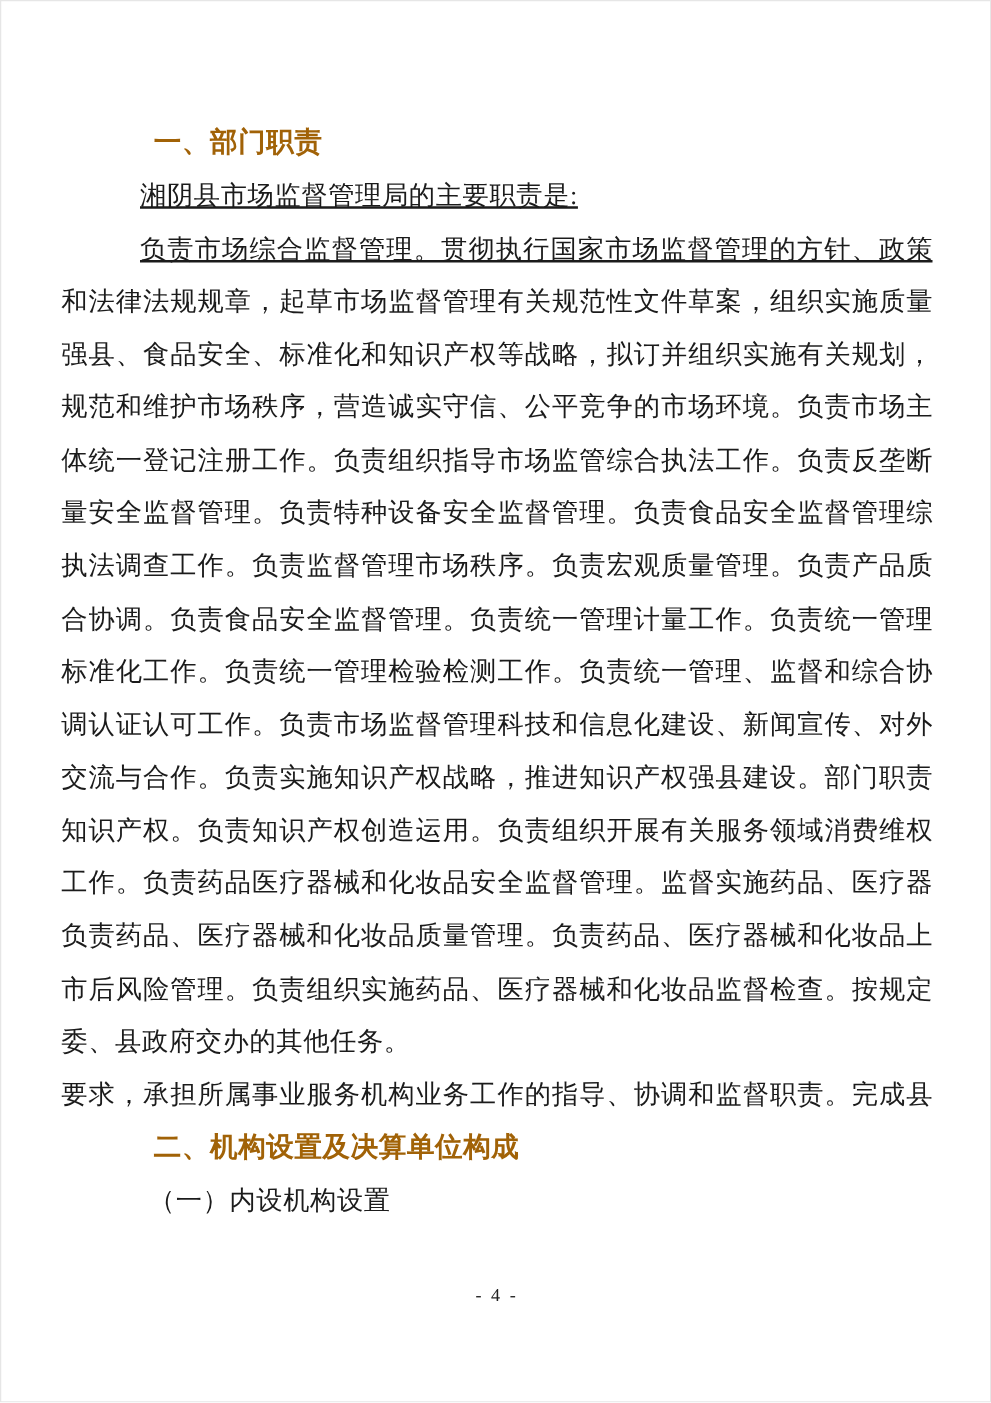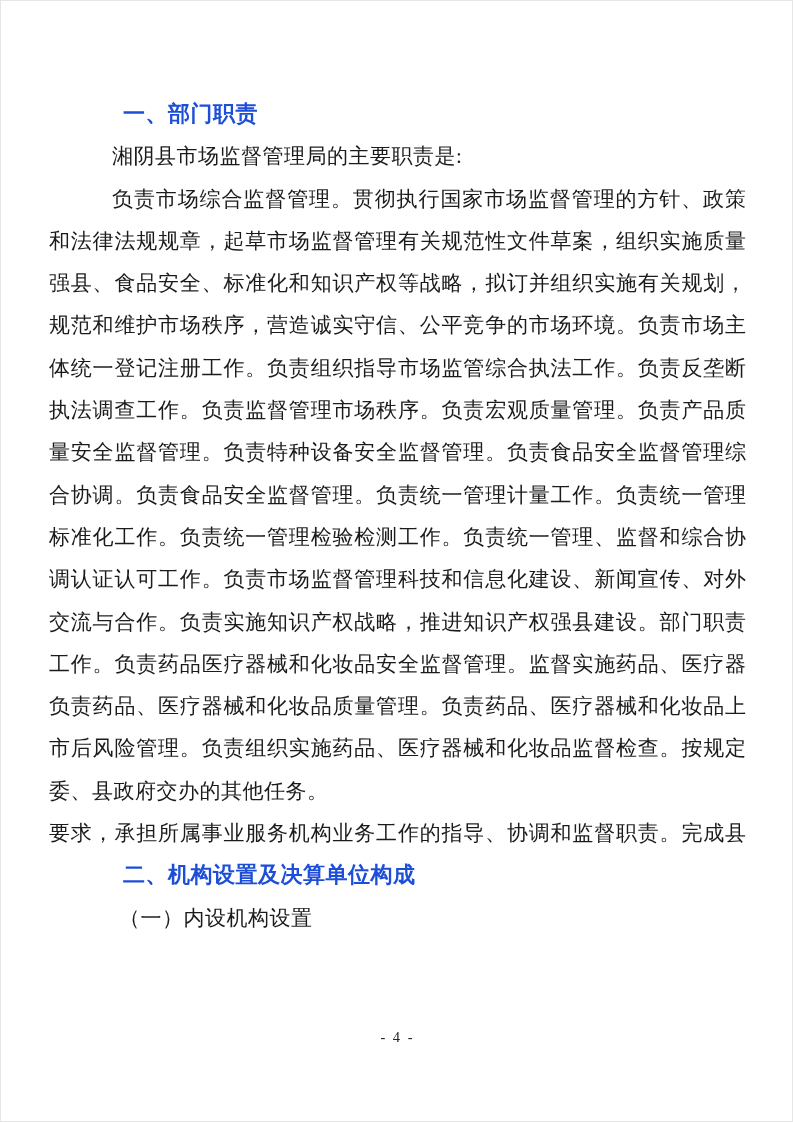--- a/index.html
+++ b/index.html
@@ -39,26 +39,27 @@
     color: #1b1b1b;
   }
   .just {
     text-align: justify;
     text-align-last: justify;
     text-justify: inter-character;
     letter-spacing: 0;
   }
   .indent {
     padding-left: 63px;
+    text-decoration: underline;
   }
   .heading {
     font-weight: bold;
     font-size: 22px;
     padding-left: 74px;
-    color: #1d4ed8;
+    color: #a16207;
   }
   .indent-sub {
     padding-left: 70px;
   }
   .footer {
     position: absolute;
     top: 1028px;
     left: 0;
     width: 793px;
     text-align: center;
@@ -73,26 +74,27 @@
 <div class="page">
   <div class="content">
     <div class="ln heading">一、部门职责</div>
     <div class="ln indent">湘阴县市场监督管理局的主要职责是:</div>
 
     <div class="ln just indent">负责市场综合监督管理。贯彻执行国家市场监督管理的方针、政策</div>
     <div class="ln just">和法律法规规章，起草市场监督管理有关规范性文件草案，组织实施质量</div>
     <div class="ln just">强县、食品安全、标准化和知识产权等战略，拟订并组织实施有关规划，</div>
     <div class="ln just">规范和维护市场秩序，营造诚实守信、公平竞争的市场环境。负责市场主</div>
     <div class="ln just">体统一登记注册工作。负责组织指导市场监管综合执法工作。负责反垄断</div>
+    <div class="ln just">量安全监督管理。负责特种设备安全监督管理。负责食品安全监督管理综</div>
     <div class="ln just">执法调查工作。负责监督管理市场秩序。负责宏观质量管理。负责产品质</div>
-    <div class="ln just">量安全监督管理。负责特种设备安全监督管理。负责食品安全监督管理综</div>
     <div class="ln just">合协调。负责食品安全监督管理。负责统一管理计量工作。负责统一管理</div>
     <div class="ln just">标准化工作。负责统一管理检验检测工作。负责统一管理、监督和综合协</div>
     <div class="ln just">调认证认可工作。负责市场监督管理科技和信息化建设、新闻宣传、对外</div>
     <div class="ln just">交流与合作。负责实施知识产权战略，推进知识产权强县建设。部门职责</div>
+    <div class="ln just">知识产权。负责知识产权创造运用。负责组织开展有关服务领域消费维权</div>
     <div class="ln just">工作。负责药品医疗器械和化妆品安全监督管理。监督实施药品、医疗器</div>
     <div class="ln just">负责药品、医疗器械和化妆品质量管理。负责药品、医疗器械和化妆品上</div>
     <div class="ln just">市后风险管理。负责组织实施药品、医疗器械和化妆品监督检查。按规定</div>
     <div class="ln">委、县政府交办的其他任务。</div>
     <div class="ln just">要求，承担所属事业服务机构业务工作的指导、协调和监督职责。完成县</div>
 
     <div class="ln heading">二、机构设置及决算单位构成</div>
     <div class="ln indent-sub">（一）内设机构设置</div>
   </div>
 

